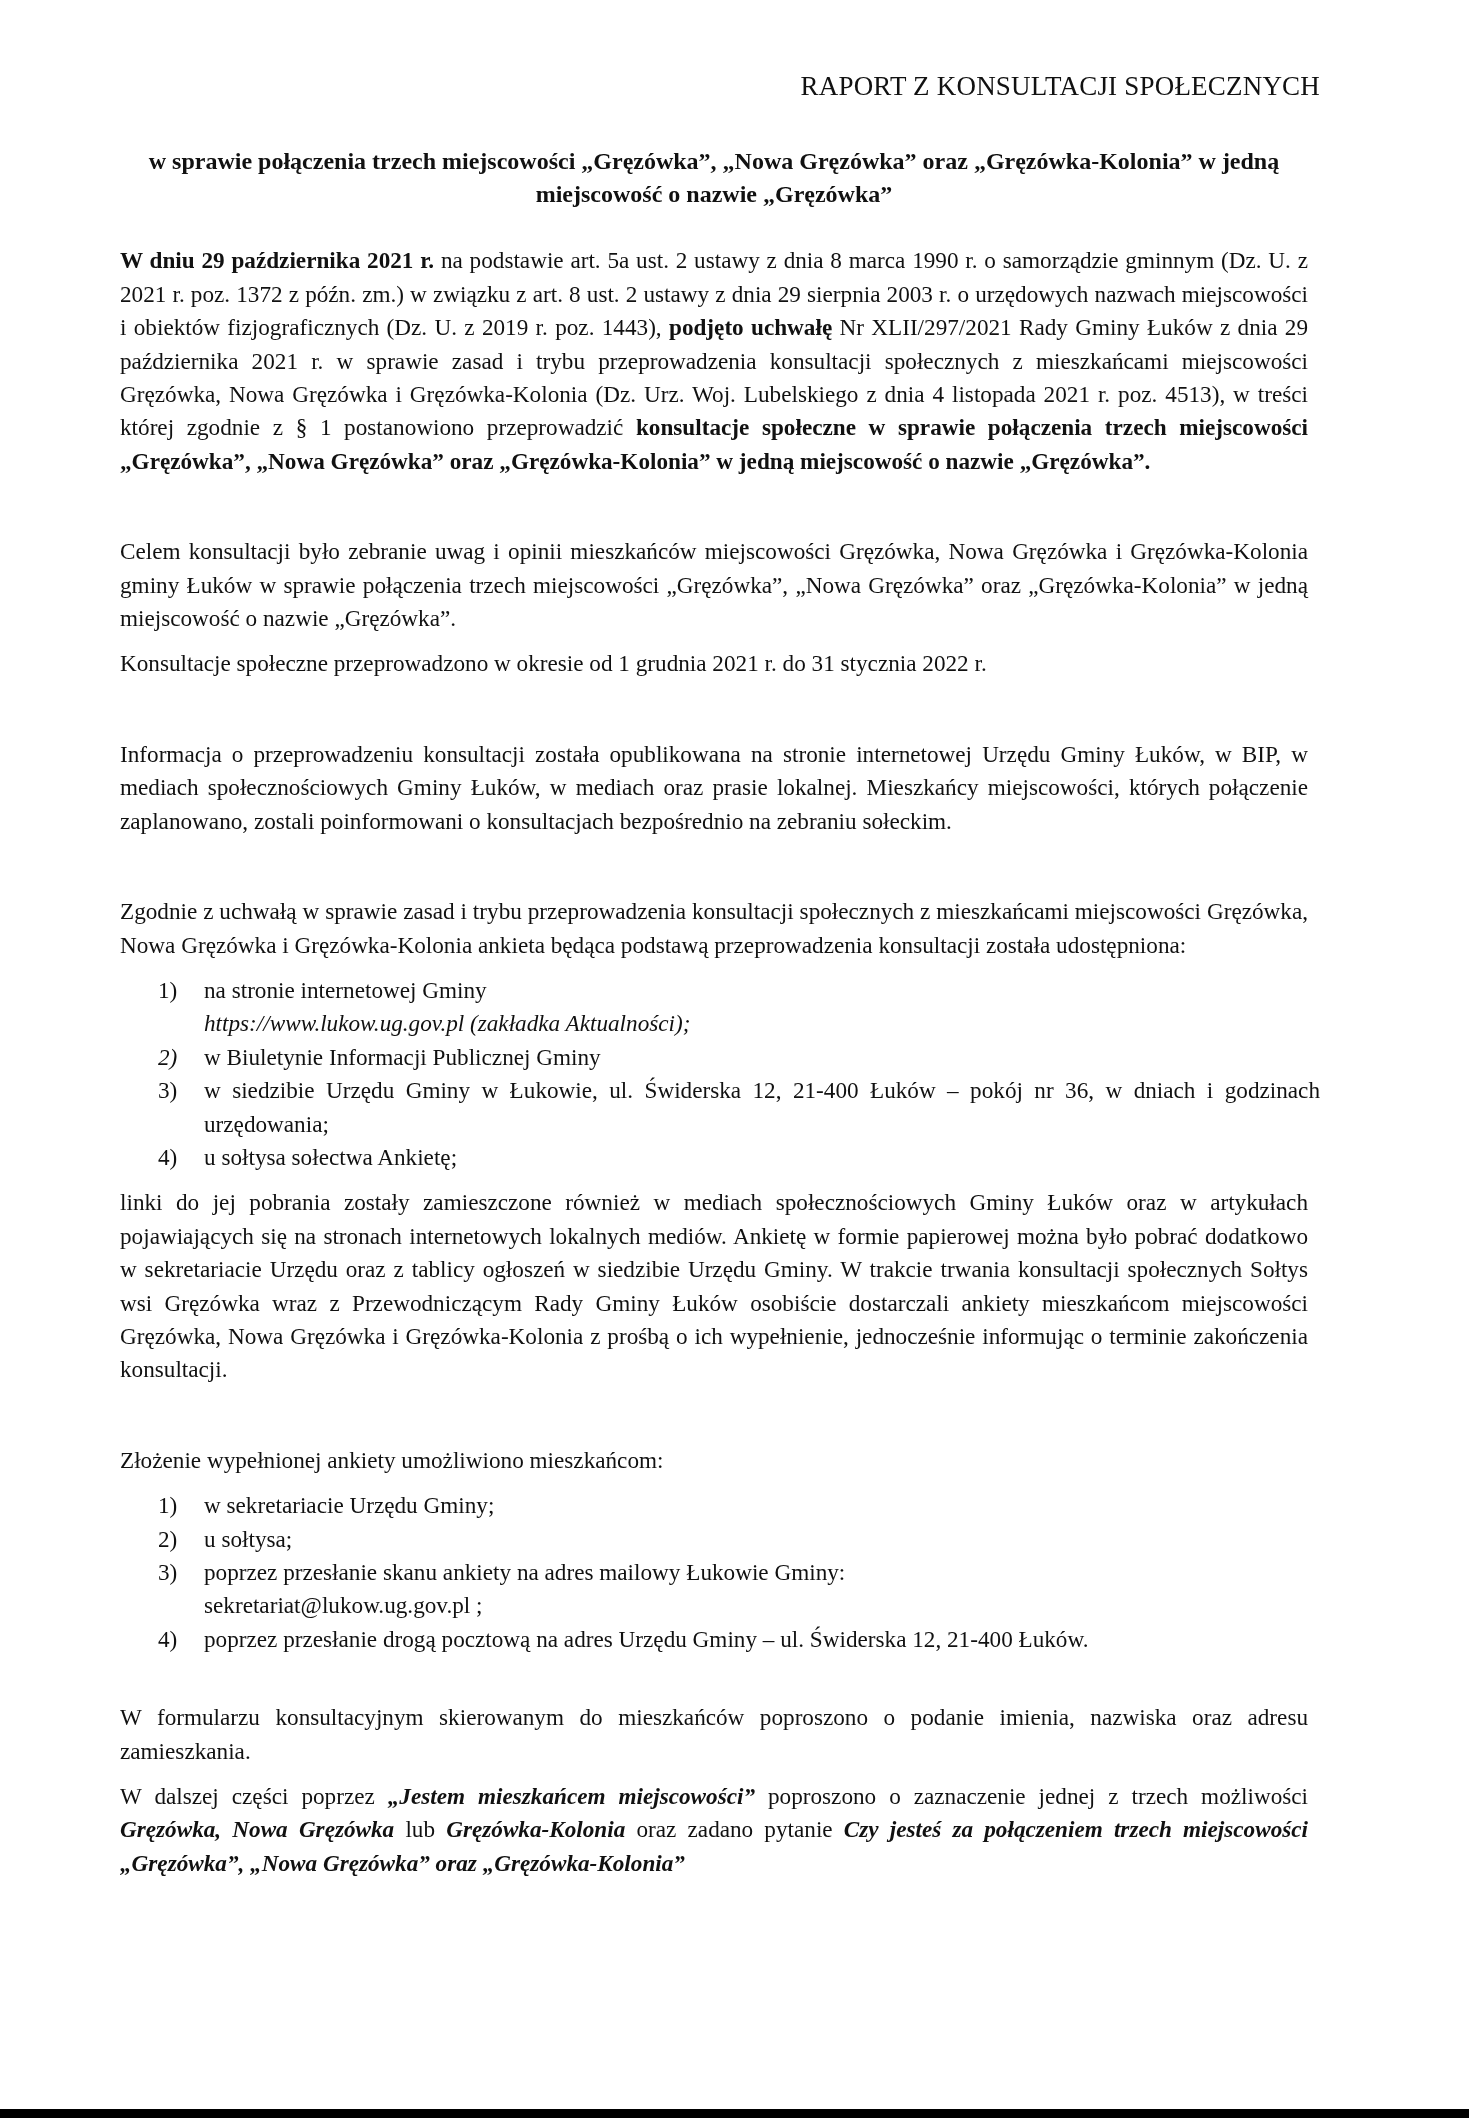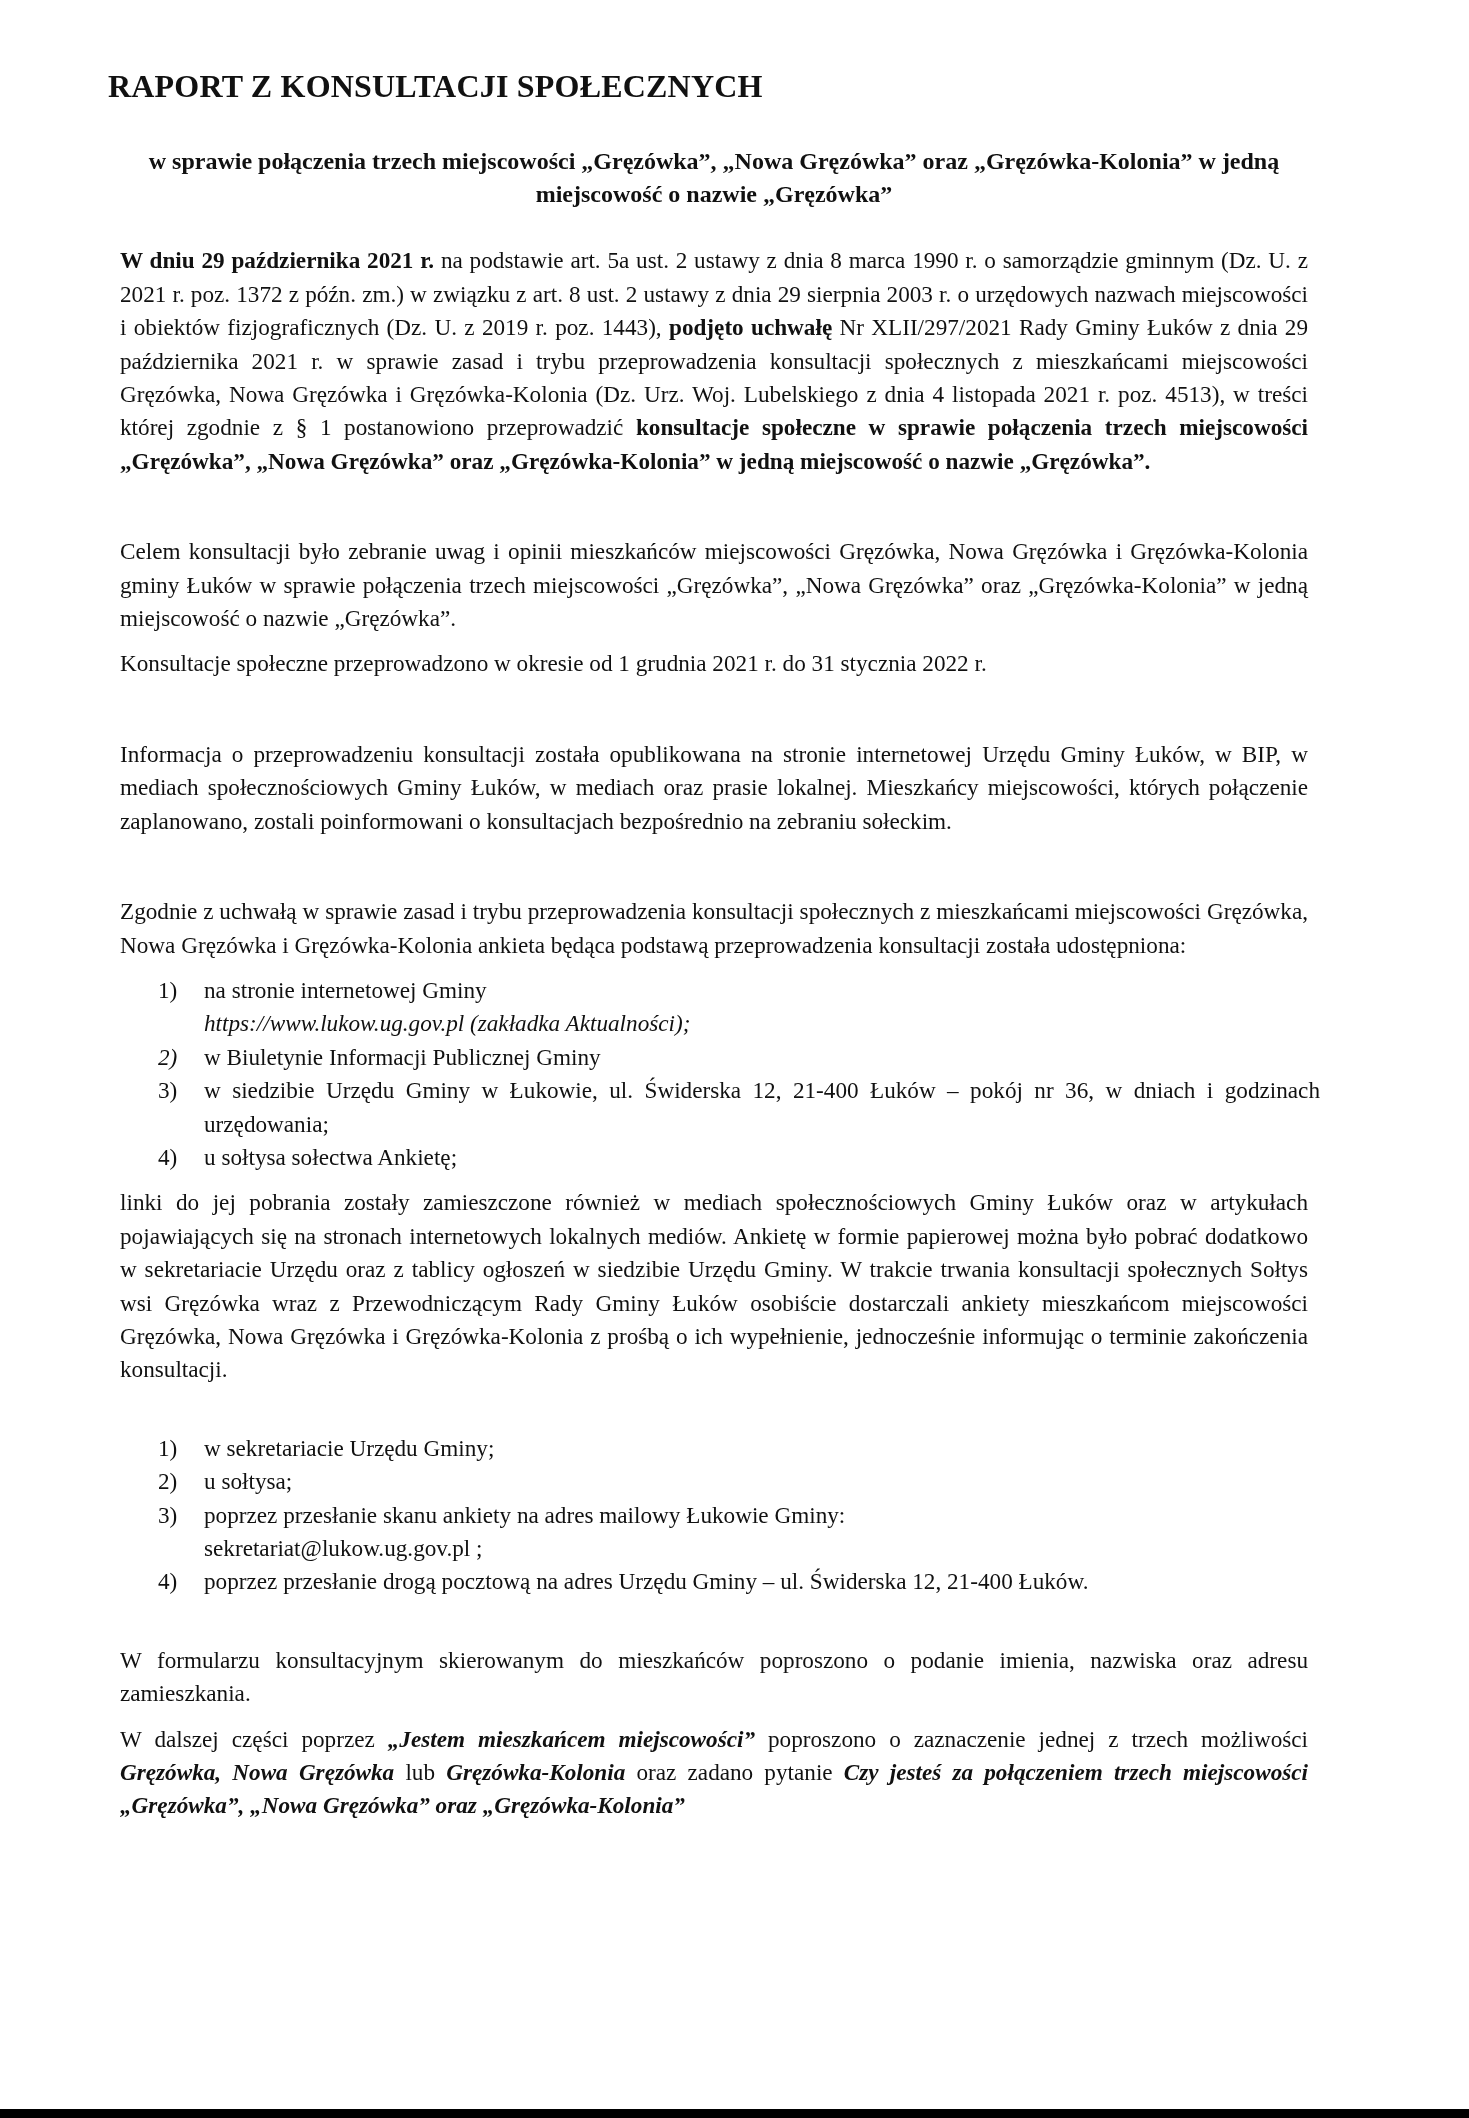--- a/index.html
+++ b/index.html
@@ -1,21 +1,21 @@
 <!DOCTYPE html>
 <html><head>
 <meta charset="utf-8">
 <style>
   html, body { margin: 0; padding: 0; background: #ffffff; }
   body { width: 1469px; height: 2118px; position: relative; overflow: hidden;
          font-family: "Liberation Serif", "DejaVu Serif", serif; color: #111; }
   .page { position: absolute; left: 0; top: 0; width: 1469px; height: 2118px; background: #fff; }
   .content { position: absolute; left: 108px; top: 70px; width: 1212px;
              font-size: 23.2px; line-height: 33.4px; }
-  .title { text-align: left; font-weight: bold; font-size: 32px; margin: 0 0 42px 0; letter-spacing: 0.2px; }
+  .title { text-align: right; font-weight: normal; font-size: 27px; margin: 0 0 42px 0; letter-spacing: 0.2px; }
   .subtitle { text-align: center; font-weight: bold; font-size: 24px; line-height: 33px; margin: 0 0 33px 0; padding: 0 40px; }
   p { margin: 12px; text-align: justify; }
   .gap { height: 33px; }
   b { font-weight: bold; }
   i { font-style: italic; }
   ol { margin: 0; padding: 0; list-style: none; }
   ol li { position: relative; padding-left: 96px; text-align: justify; }
   ol li .num { position: absolute; left: 50px; }
   .bottom-bar { position: absolute; left: 0; bottom: 0; width: 1469px; height: 9px; background: #000; }
 </style>
@@ -58,20 +58,21 @@
       </li>
       <li>
         <span class="num">4)</span>
         <span>u sołtysa sołectwa Ankietę;</span>
       </li>
     </ol>
     <p>linki do jej pobrania zostały zamieszczone również w mediach społecznościowych Gminy Łuków oraz w artykułach pojawiających się na stronach internetowych lokalnych mediów. Ankietę w formie papierowej można było pobrać dodatkowo w sekretariacie Urzędu oraz z tablicy ogłoszeń w siedzibie Urzędu Gminy. W trakcie trwania konsultacji społecznych Sołtys wsi Gręzówka wraz z Przewodniczącym Rady Gminy Łuków osobiście dostarczali ankiety mieszkańcom miejscowości Gręzówka, Nowa Gręzówka i Gręzówka-Kolonia z prośbą o ich wypełnienie, jednocześnie informując o terminie zakończenia konsultacji.</p>
 
     <div class="gap"></div>
 
+    <p>Złożenie wypełnionej ankiety umożliwiono mieszkańcom:</p>
     <ol>
       <li>
         <span class="num">1)</span>
         <span>w sekretariacie Urzędu Gminy;</span>
       </li>
       <li>
         <span class="num">2)</span>
         <span>u sołtysa;</span>
       </li>
       <li>

